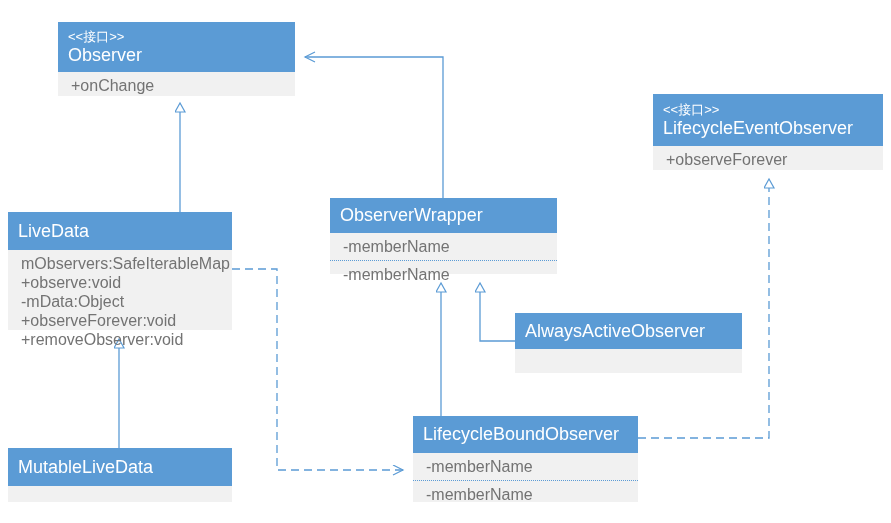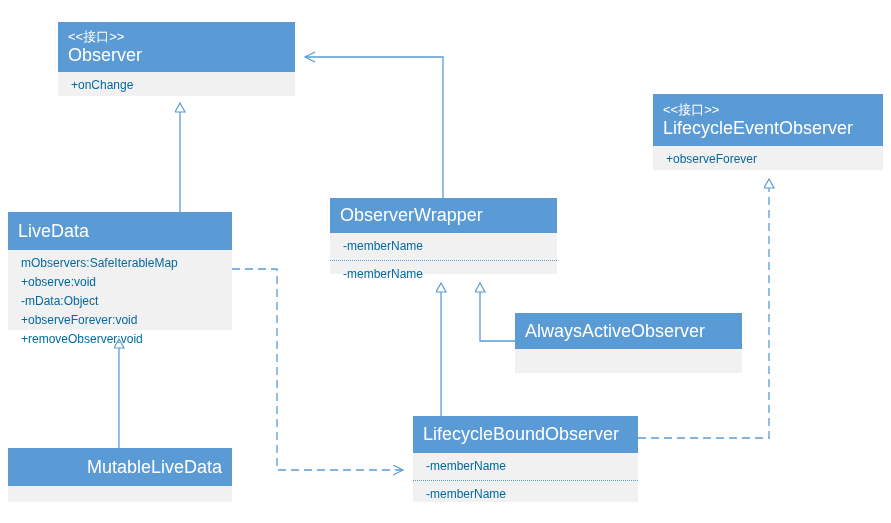--- a/index.html
+++ b/index.html
@@ -46,23 +46,23 @@
   }
   .uml-body {
     background: #f1f1f1;
     box-sizing: border-box;
     padding: 4px 0 4px 0;
   }
   .uml-body.empty {
     padding: 0;
   }
   .member {
-    font-size: 12px;
+    font-size: 16px;
     line-height: 17px;
-    color: #0369a1;
+    color: #737373;
     padding: 1px 24px 1px 13px;
     white-space: nowrap;
     box-sizing: border-box;
   }
   .compartment {
     padding: 4px 0 4px 0;
   }
   .compartment + .compartment {
     border-top: 1px dotted #5b9bd5;
   }
@@ -182,19 +182,19 @@
       <div class="compartment">
         <div class="member">-memberName</div>
       </div>
       <div class="compartment">
         <div class="member">-memberName</div>
       </div>
     </div>
   </div>
 
   <div class="uml-class" style="left:8px; top:448px; width:224px;">
-    <div class="uml-header" style="height:38px;text-align:right;">
+    <div class="uml-header" style="height:38px;">
       <div class="class-name">MutableLiveData</div>
     </div>
     <div class="uml-body empty" style="height:16px;"></div>
   </div>
 
 </div>
 
 </body></html>

